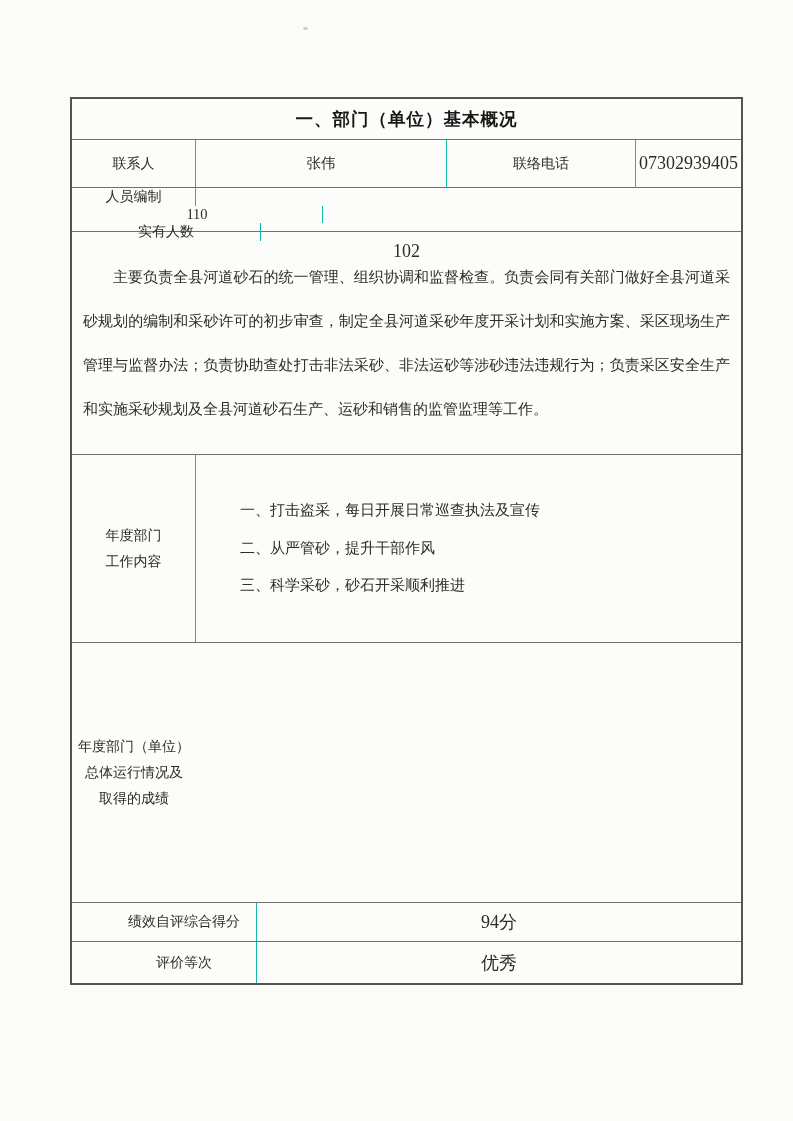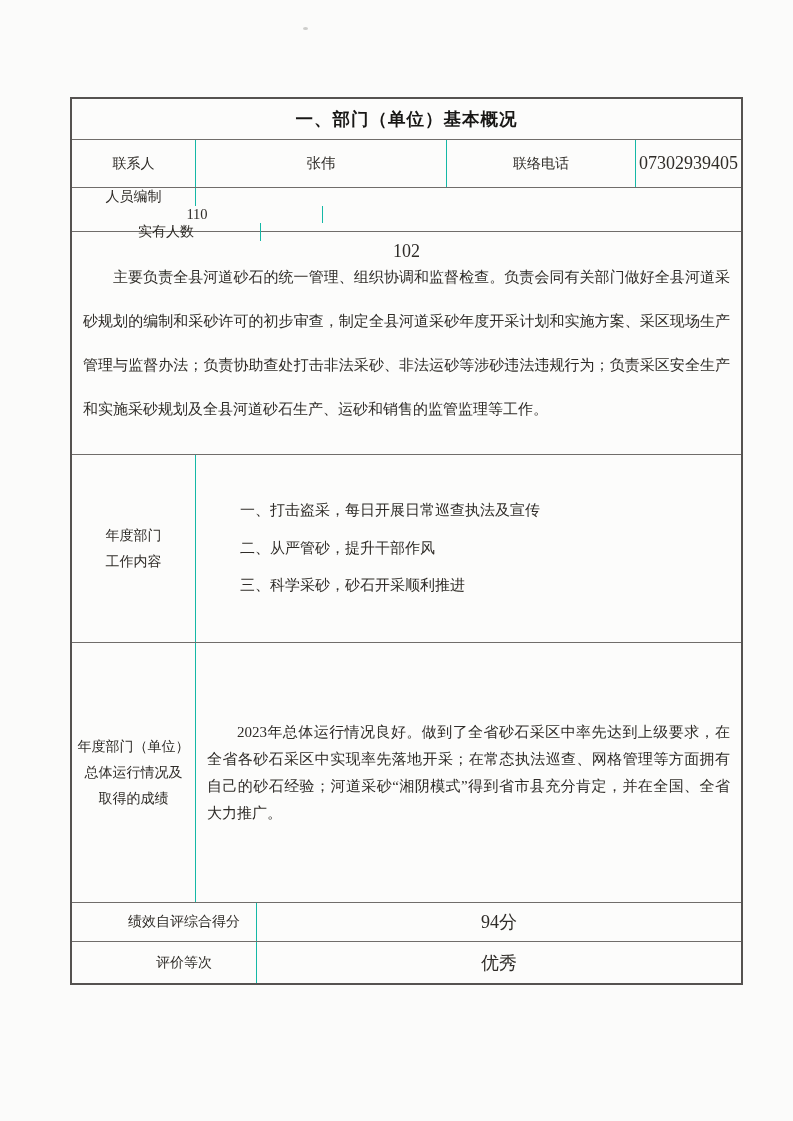--- a/index.html
+++ b/index.html
@@ -116,23 +116,20 @@
   </div>
 
   <div class="row perf-row">
     <div class="cell sec-label">
       <span>
         <span>年度部门（单位）</span><br>
         <span>总体运行情况及</span><br>
         <span>取得的成绩</span>
       </span>
     </div>
-    <div class="cell sec-content perf-content">
-      <p class="perf-text">2023年总体运行情况良好。做到了全省砂石采区中率先达到上级要求，在全省各砂石采区中实现率先落地开采；在常态执法巡查、网格管理等方面拥有自己的砂石经验；河道采砂“湘阴模式”得到省市县充分肯定，并在全国、全省大力推广。</p>
-    </div>
   </div>
 
   <div class="row score-row">
     <div class="cell b-label">绩效自评综合得分</div>
     <div class="cell b-value">94分</div>
   </div>
 
   <div class="row grade-row">
     <div class="cell b-label">评价等次</div>
     <div class="cell b-value">优秀</div>

